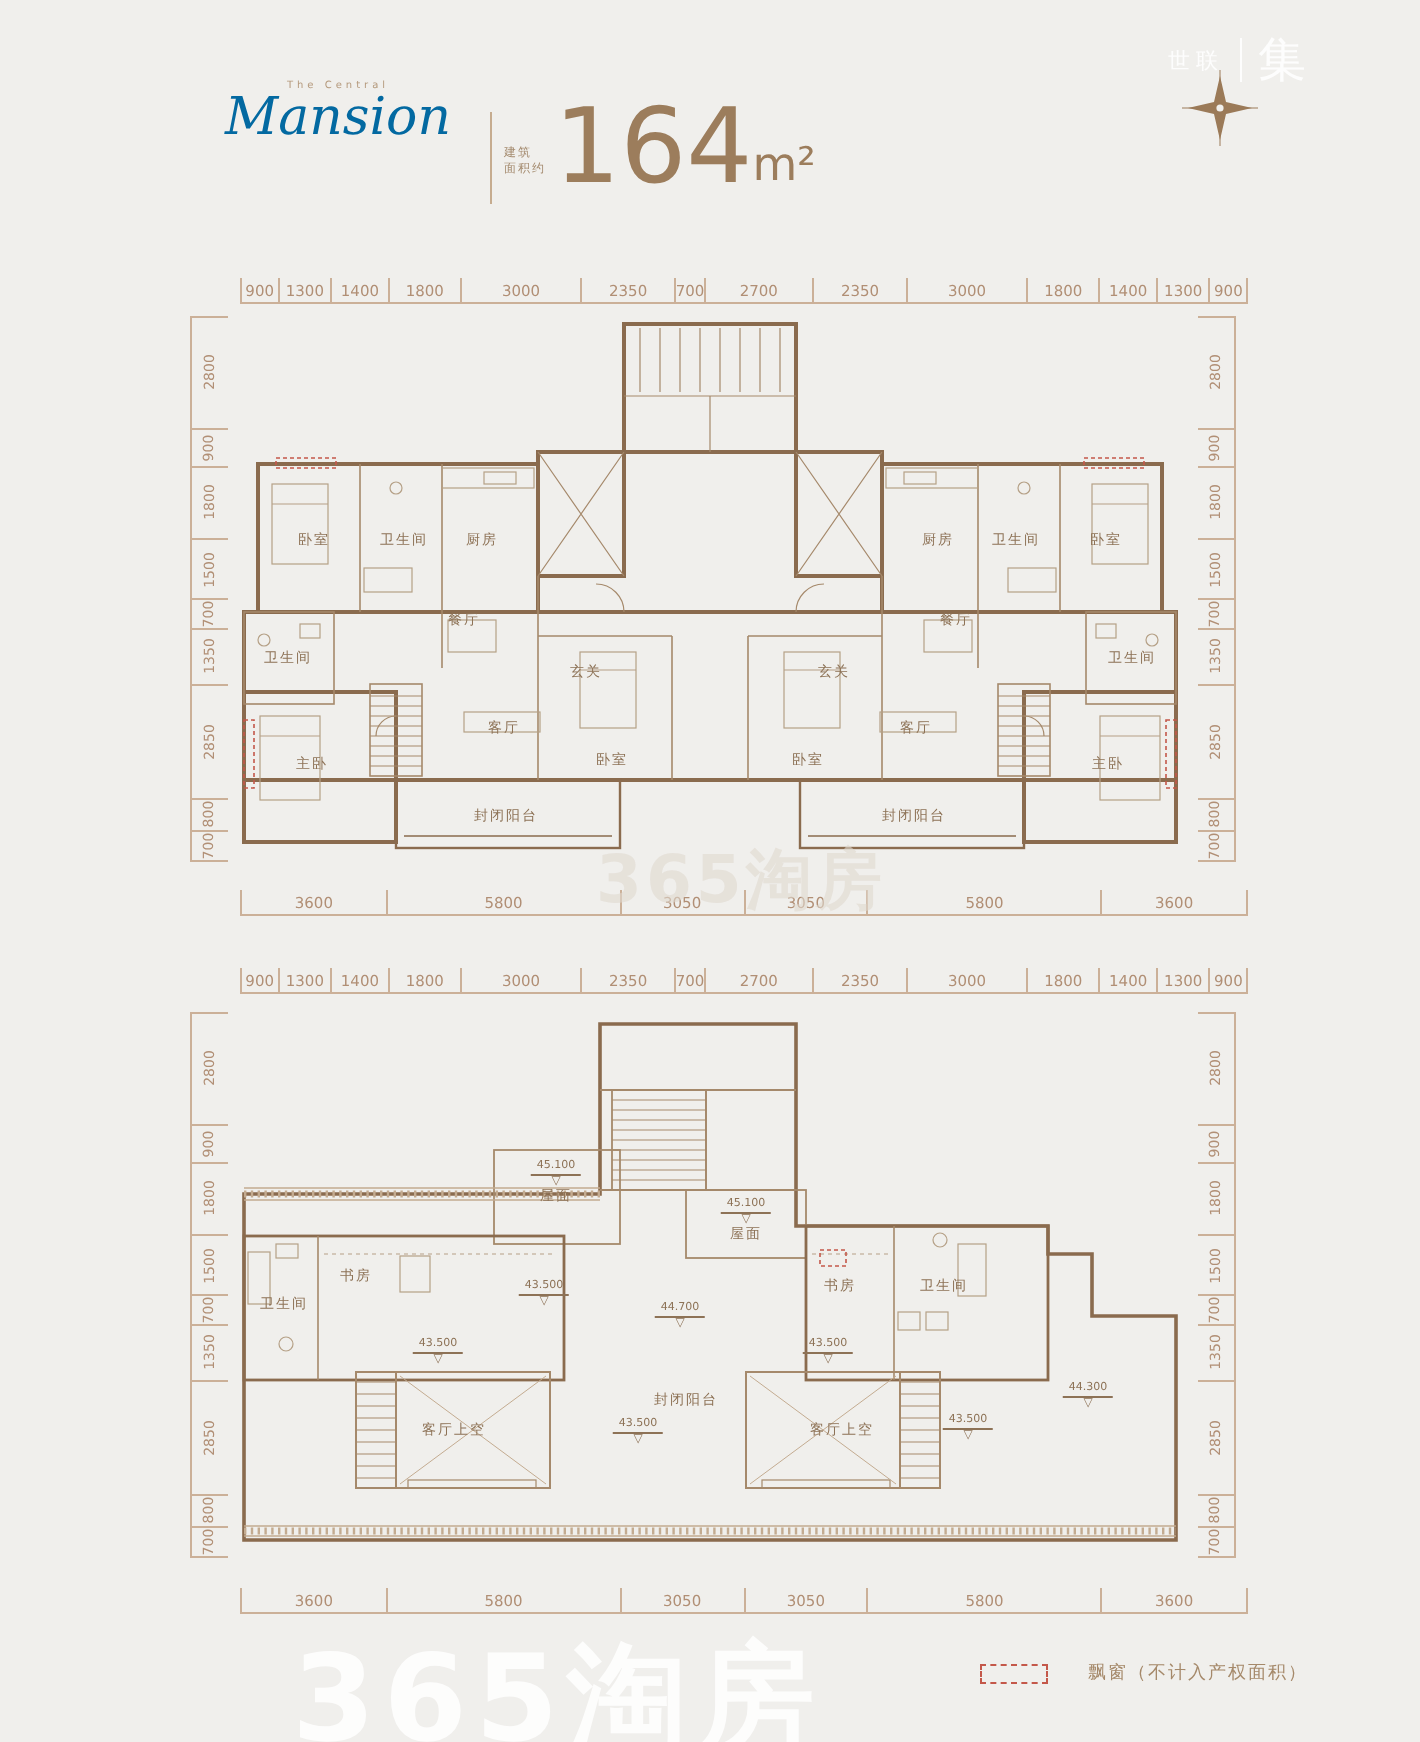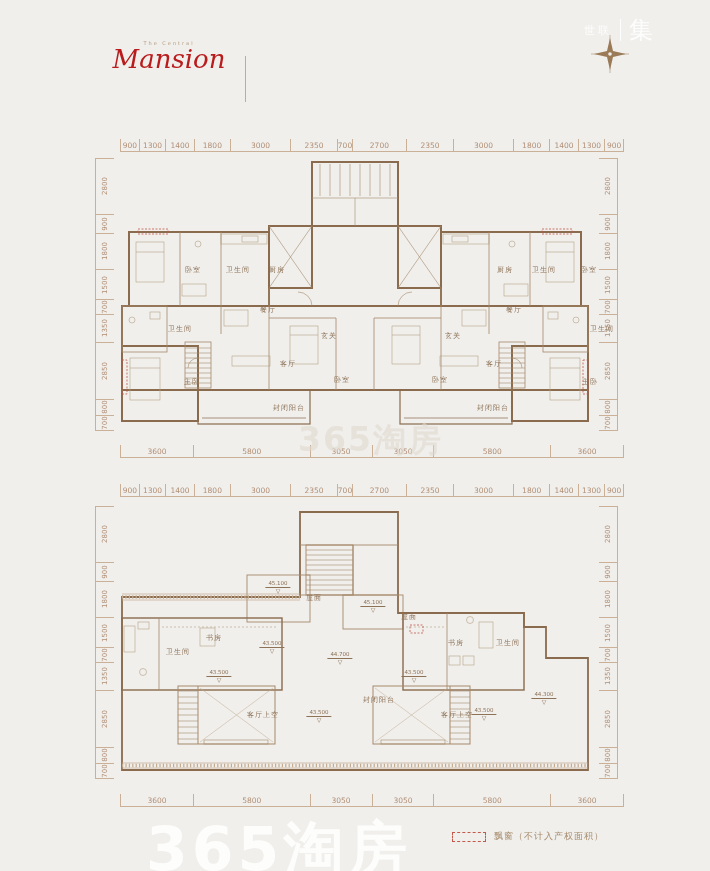--- a/index.html
+++ b/index.html
@@ -2,21 +2,21 @@
 <html><head>
 <meta charset="utf-8">
 <style>
   html,body{margin:0;padding:0;}
   .sheet{position:relative;width:710px;height:871px;background:#f0efec;overflow:hidden;
          font-family:"DejaVu Sans",sans-serif;}
 
   
   .logo{position:absolute;left:93px;top:40px;width:152px;text-align:center;}
   .logo .tagline{font-size:5px;letter-spacing:2px;color:#b59a7d;}
-  .logo .script{font-family:"DejaVu Serif",serif;font-style:italic;font-size:26px;line-height:27px;color:#b91c1c;}
+  .logo .script{font-family:"DejaVu Serif",serif;font-style:italic;font-size:26px;line-height:27px;color:#0369a1;}
   .logo .cn{font-size:16px;letter-spacing:5px;color:#a68d6e;margin-top:5px;}
   .hdr-divider{position:absolute;left:245px;top:56px;width:1px;height:46px;background:#c6ac8f;}
   .area{position:absolute;left:252px;top:50px;display:flex;align-items:flex-end;color:#9c7d5c;}
   .area .pre{font-size:6px;line-height:8px;color:#a58c70;margin-bottom:9px;letter-spacing:1px;}
   .area .num{font-size:52px;line-height:48px;margin-left:4px;}
   .area .unit{font-size:23px;line-height:30px;}
 
   
   .brand{position:absolute;left:584px;top:14px;display:flex;align-items:center;color:#ffffff;opacity:.9;}
   .brand .b1{font-size:11px;letter-spacing:3px;}
@@ -47,45 +47,53 @@
   #vl2{left:95px;top:506px;height:272px;}
   #vr2{left:599px;top:506px;height:272px;}
 
   
   .plan{position:absolute;left:120px;}
   #plan1{top:158px;width:504px;height:272px;}
   #plan2{top:506px;width:504px;height:276px;}
   .plan svg{position:absolute;left:0;top:0;}
   .overlay{position:absolute;left:0;top:0;width:100%;height:100%;pointer-events:none;}
   .rlabel{position:absolute;transform:translate(-50%,-50%);font-size:7px;letter-spacing:1px;
-          color:#8d7256;white-space:nowrap;margin-left:36px;}
+          color:#8d7256;white-space:nowrap;}
   .elev{position:absolute;transform:translate(-50%,0);display:flex;flex-direction:column;
         align-items:center;color:#8d7256;}
   .elev i{font-style:normal;font-size:5.5px;line-height:6px;border-bottom:0.5px solid #8d7256;padding:0 3px 1px;}
   .elev b{font-weight:400;font-size:6px;line-height:5px;}
 
   
   .wm-center{position:absolute;left:298px;top:418px;font-size:33px;font-weight:bold;letter-spacing:2px;
              color:rgba(223,216,206,.6);pointer-events:none;}
   .wm-bottom{position:absolute;left:146px;top:810px;font-size:60px;font-weight:bold;letter-spacing:4px;
              color:rgba(255,255,255,.85);pointer-events:none;}
-  .legend{position:absolute;left:452px;top:830px;display:flex;align-items:center;gap:8px;text-align:right;}
+  .legend{position:absolute;left:490px;top:830px;display:flex;align-items:center;gap:20px;text-align:right;}
   .legend .swatch{width:32px;height:8px;border:1px dashed #c4584a;}
   .legend .label{font-size:9px;color:#a5896a;letter-spacing:1px;}
 </style>
 </head>
 <body>
 
 <div class="sheet">
 
   <div class="logo">
     <div class="tagline">The Central</div>
     <div class="script">Mansion</div>
   </div>
   <div class="hdr-divider"></div>
+  <div class="area">
+    <div class="pre">
+      <div>建筑</div>
+      <div>面积约</div>
+    </div>
+    <div class="num">164</div>
+    <div class="unit">m²</div>
+  </div>
 
   <div class="brand">
     <span class="b1">世联</span>
     <span class="sep"></span>
     <span class="b2">集</span>
   </div>
   <svg class="compass" width="40" height="40" viewBox="0 0 40 40">
     <line x1="20" y1="1" x2="20" y2="39" stroke="#9b7a58" stroke-width="0.5"></line>
     <line x1="1" y1="20" x2="39" y2="20" stroke="#9b7a58" stroke-width="0.5"></line>
     <path d="M20,4 L23,17 L36,20 L23,23 L20,36 L17,23 L4,20 L17,17 Z" fill="#9b7a58"></path>

